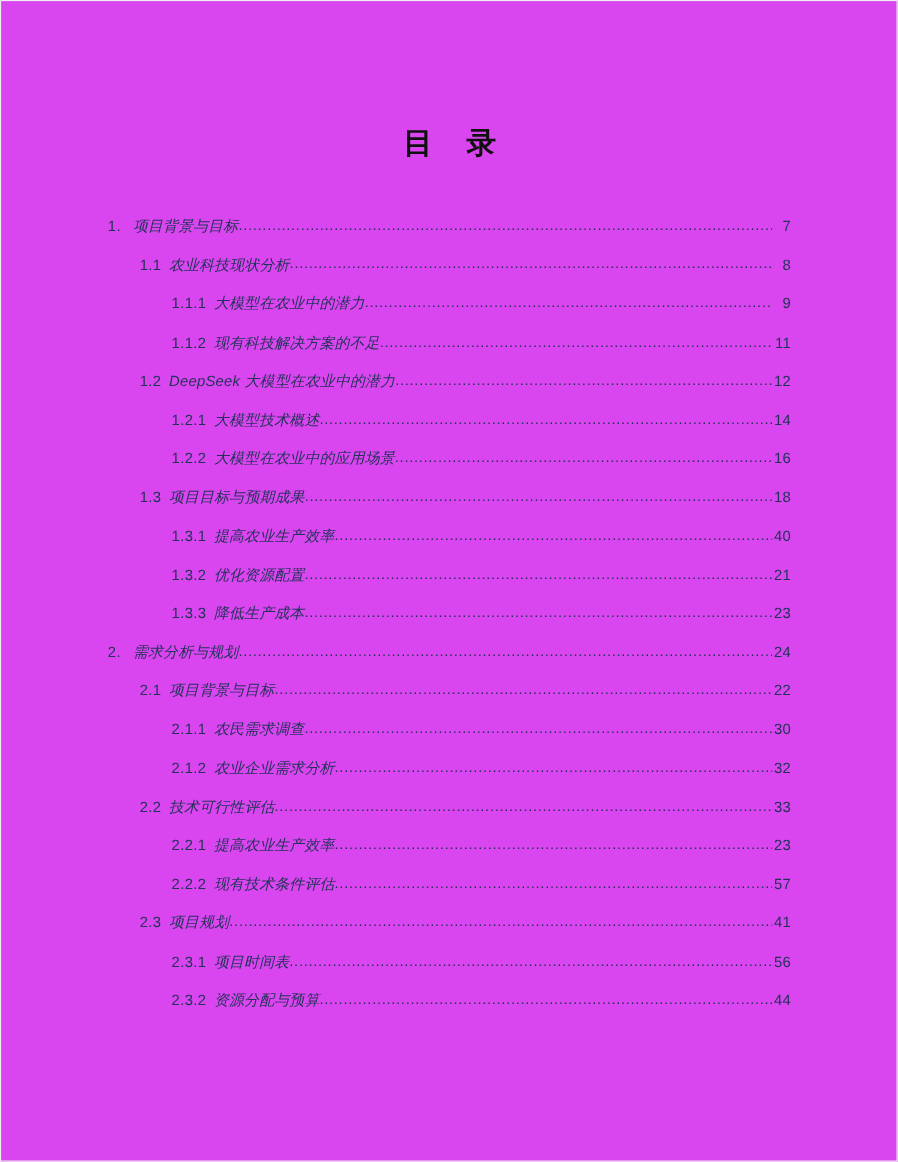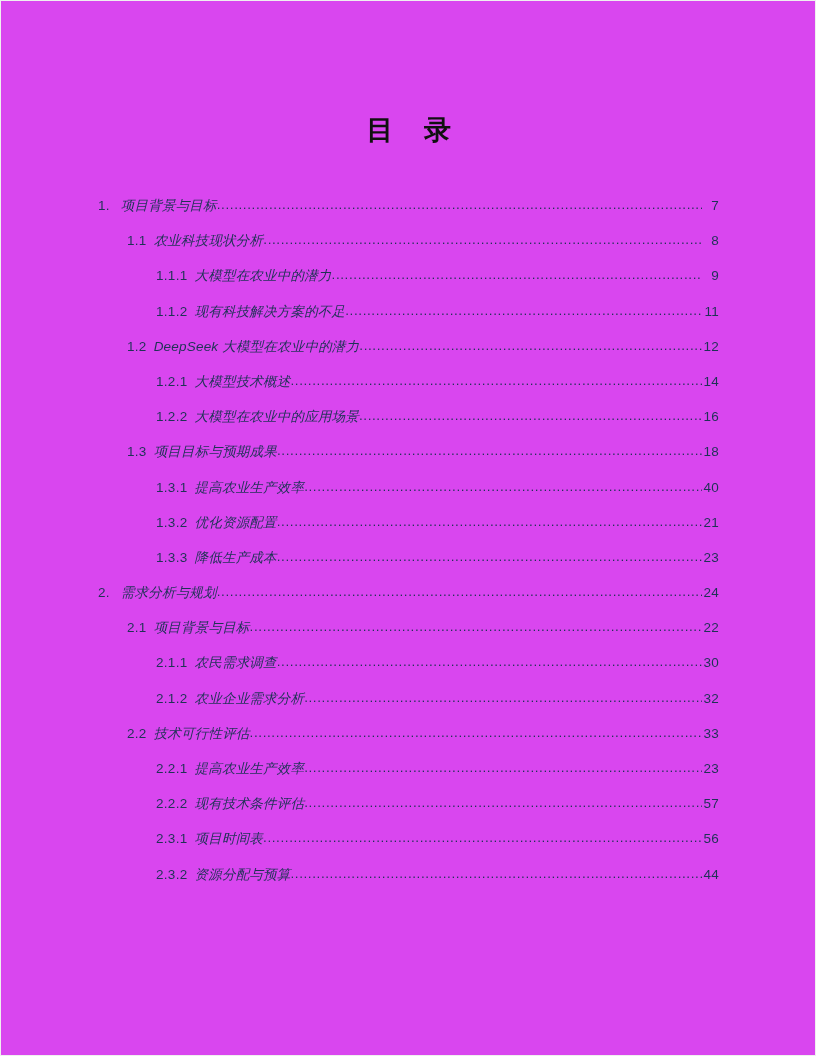--- a/index.html
+++ b/index.html
@@ -217,20 +217,26 @@
         <span class="title-txt">提高农业生产效率</span>
         <span class="dots"></span>
         <span class="pgnum">23</span>
       </div>
       <div class="toc-entry lvl3">
         <span class="num">2.2.2</span>
         <span class="title-txt">现有技术条件评估</span>
         <span class="dots"></span>
         <span class="pgnum">57</span>
       </div>
+      <div class="toc-entry lvl2">
+        <span class="num">2.3</span>
+        <span class="title-txt">项目规划</span>
+        <span class="dots"></span>
+        <span class="pgnum">41</span>
+      </div>
       <div class="toc-entry lvl3">
         <span class="num">2.3.1</span>
         <span class="title-txt">项目时间表</span>
         <span class="dots"></span>
         <span class="pgnum">56</span>
       </div>
       <div class="toc-entry lvl3">
         <span class="num">2.3.2</span>
         <span class="title-txt">资源分配与预算</span>
         <span class="dots"></span>

